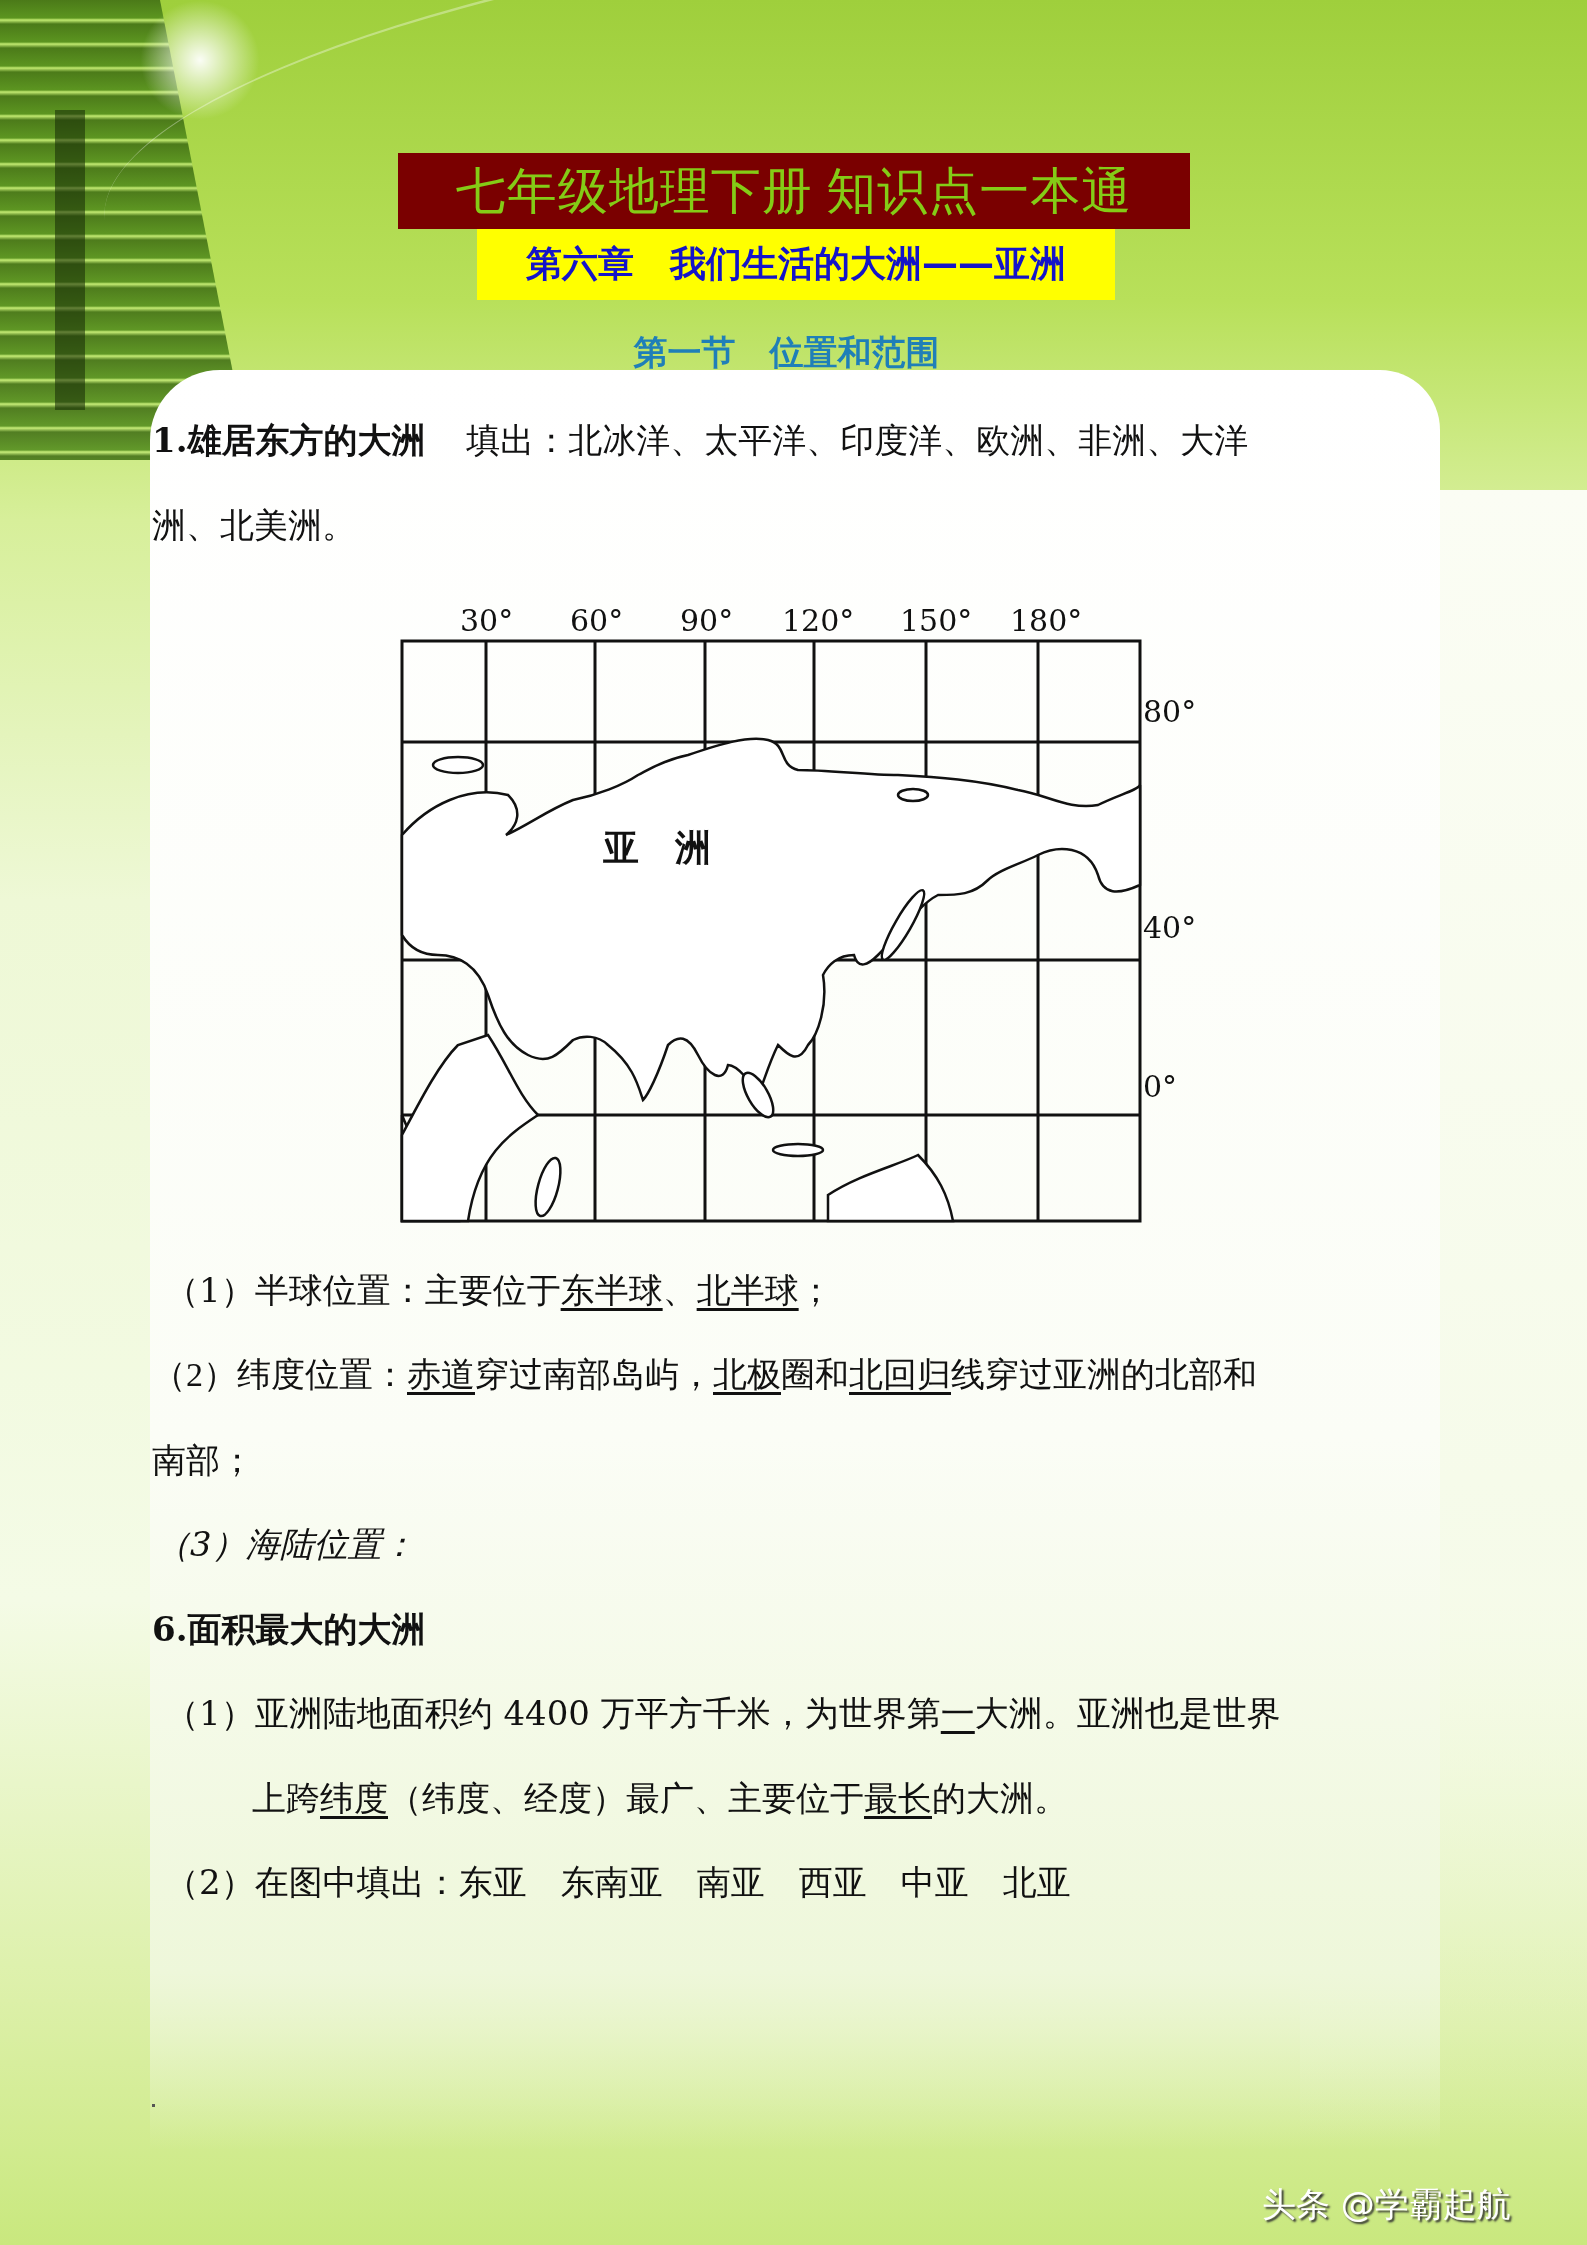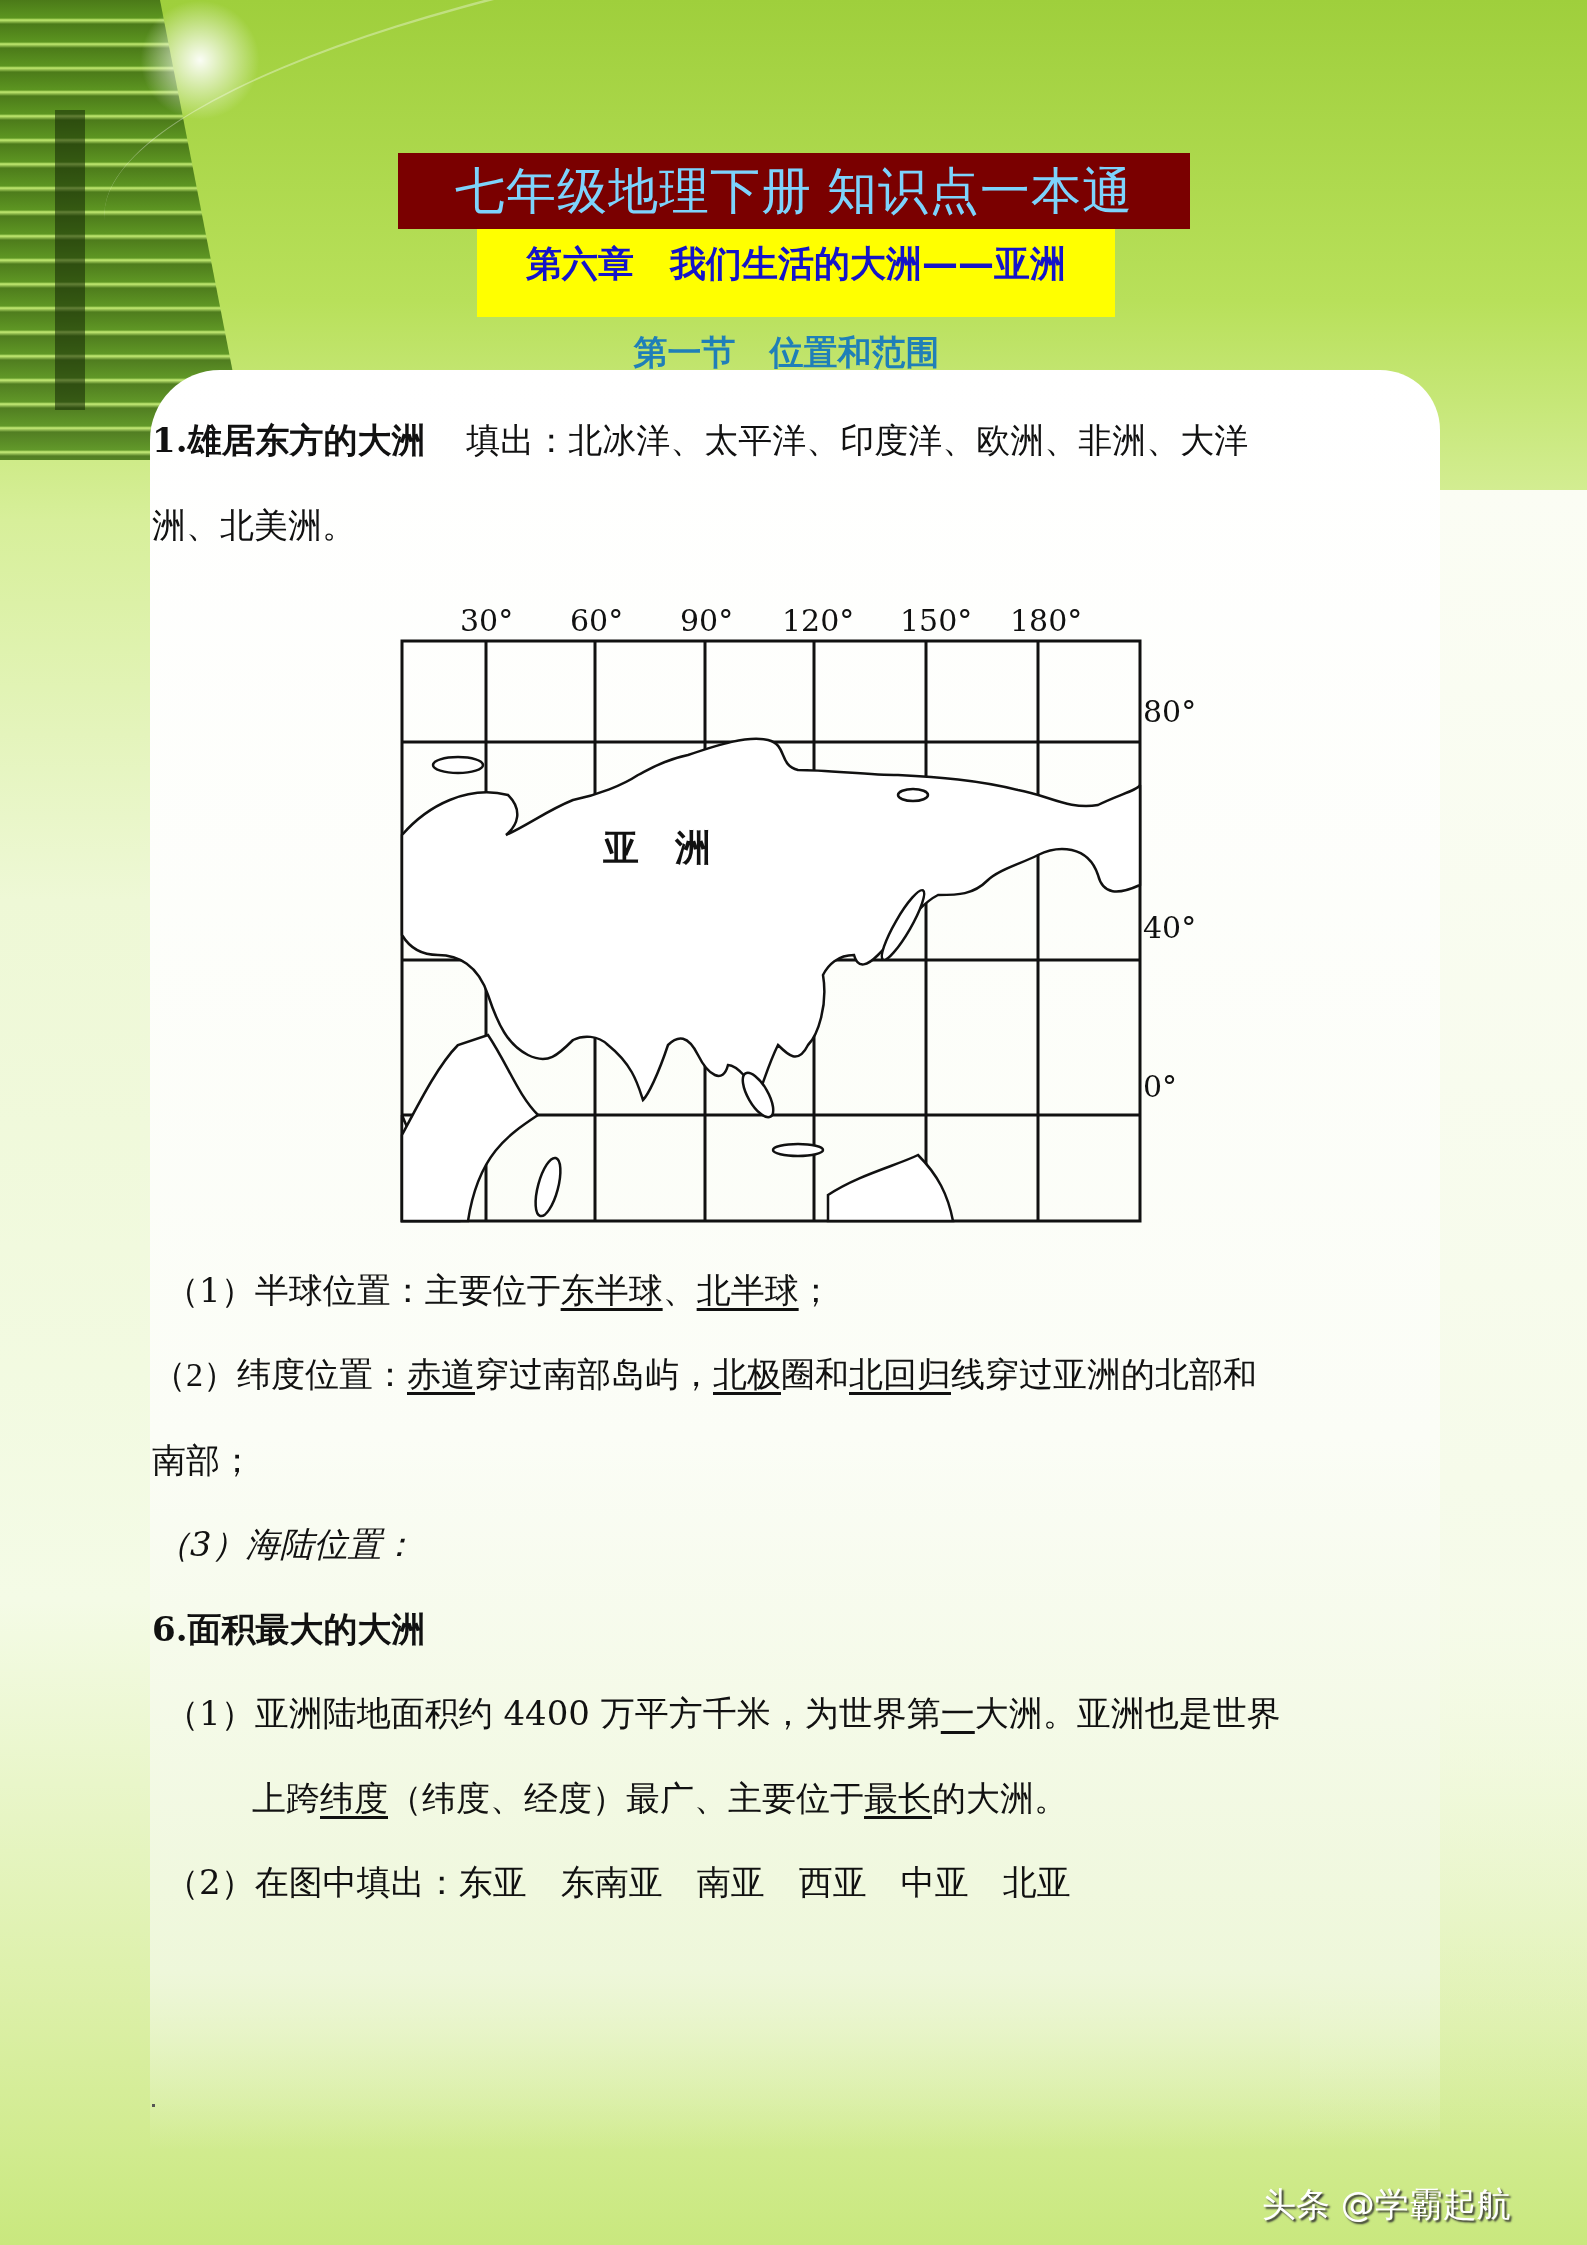--- a/index.html
+++ b/index.html
@@ -32,26 +32,26 @@
     background: linear-gradient(180deg, #ffffff 0%, #fbfdf6 60%, #eef7da 90%, rgba(238,247,218,0) 100%);
     border-radius: 70px 60px 0 0;
   }
   .panel-right {
     position: absolute; left: 1300px; top: 490px; width: 287px; height: 1650px;
     background: linear-gradient(180deg, #fbfdf4 0%, #f6fbea 60%, rgba(240,248,220,0) 100%);
     border-radius: 80px 0 0 0;
   }
   .title {
     position: absolute; left: 398px; top: 153px; width: 792px; height: 76px;
-    background: #7a0000; color: #7dd3fc; font-size: 50px; line-height: 76px;
+    background: #7a0000; color: #84cc16; font-size: 50px; line-height: 76px;
     text-align: center; letter-spacing: 1px;
-    font-family: Liberation Sans, sans-serif;
+    font-family: Liberation Serif, serif;
   }
   .chapter {
-    position: absolute; left: 477px; top: 229px; width: 638px; height: 88px;
+    position: absolute; left: 477px; top: 229px; width: 638px; height: 71px;
     background: #ffff00; color: #1414c8; font-size: 36px; font-weight: bold;
     line-height: 70px; text-align: center;
     font-family: "DejaVu Sans", "Liberation Sans", sans-serif;
   }
   .section {
     position: absolute; left: 0; width: 1573px; top: 330px; text-align: center;
     color: #1f7fb8; font-size: 34px; font-weight: bold;
     font-family: "DejaVu Sans", "Liberation Sans", sans-serif;
   }
   .text {

